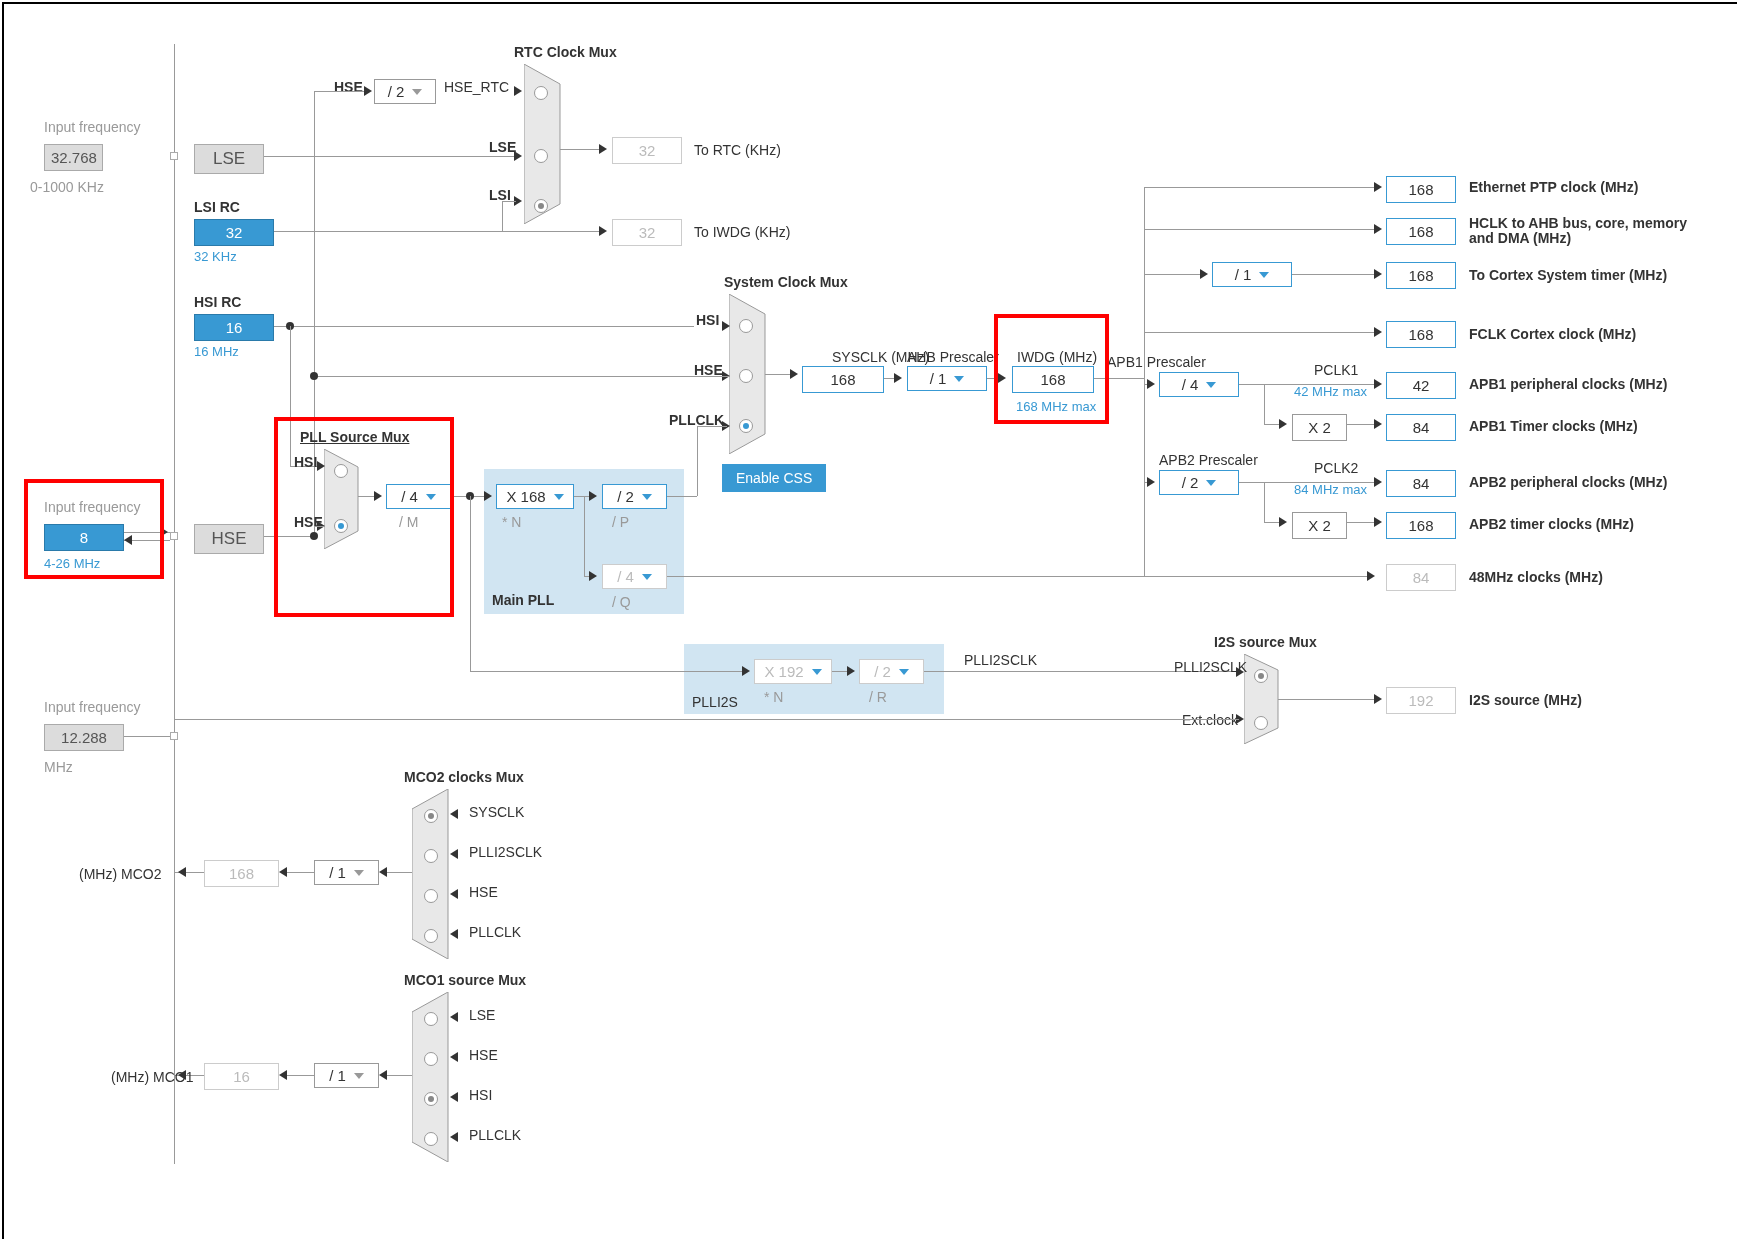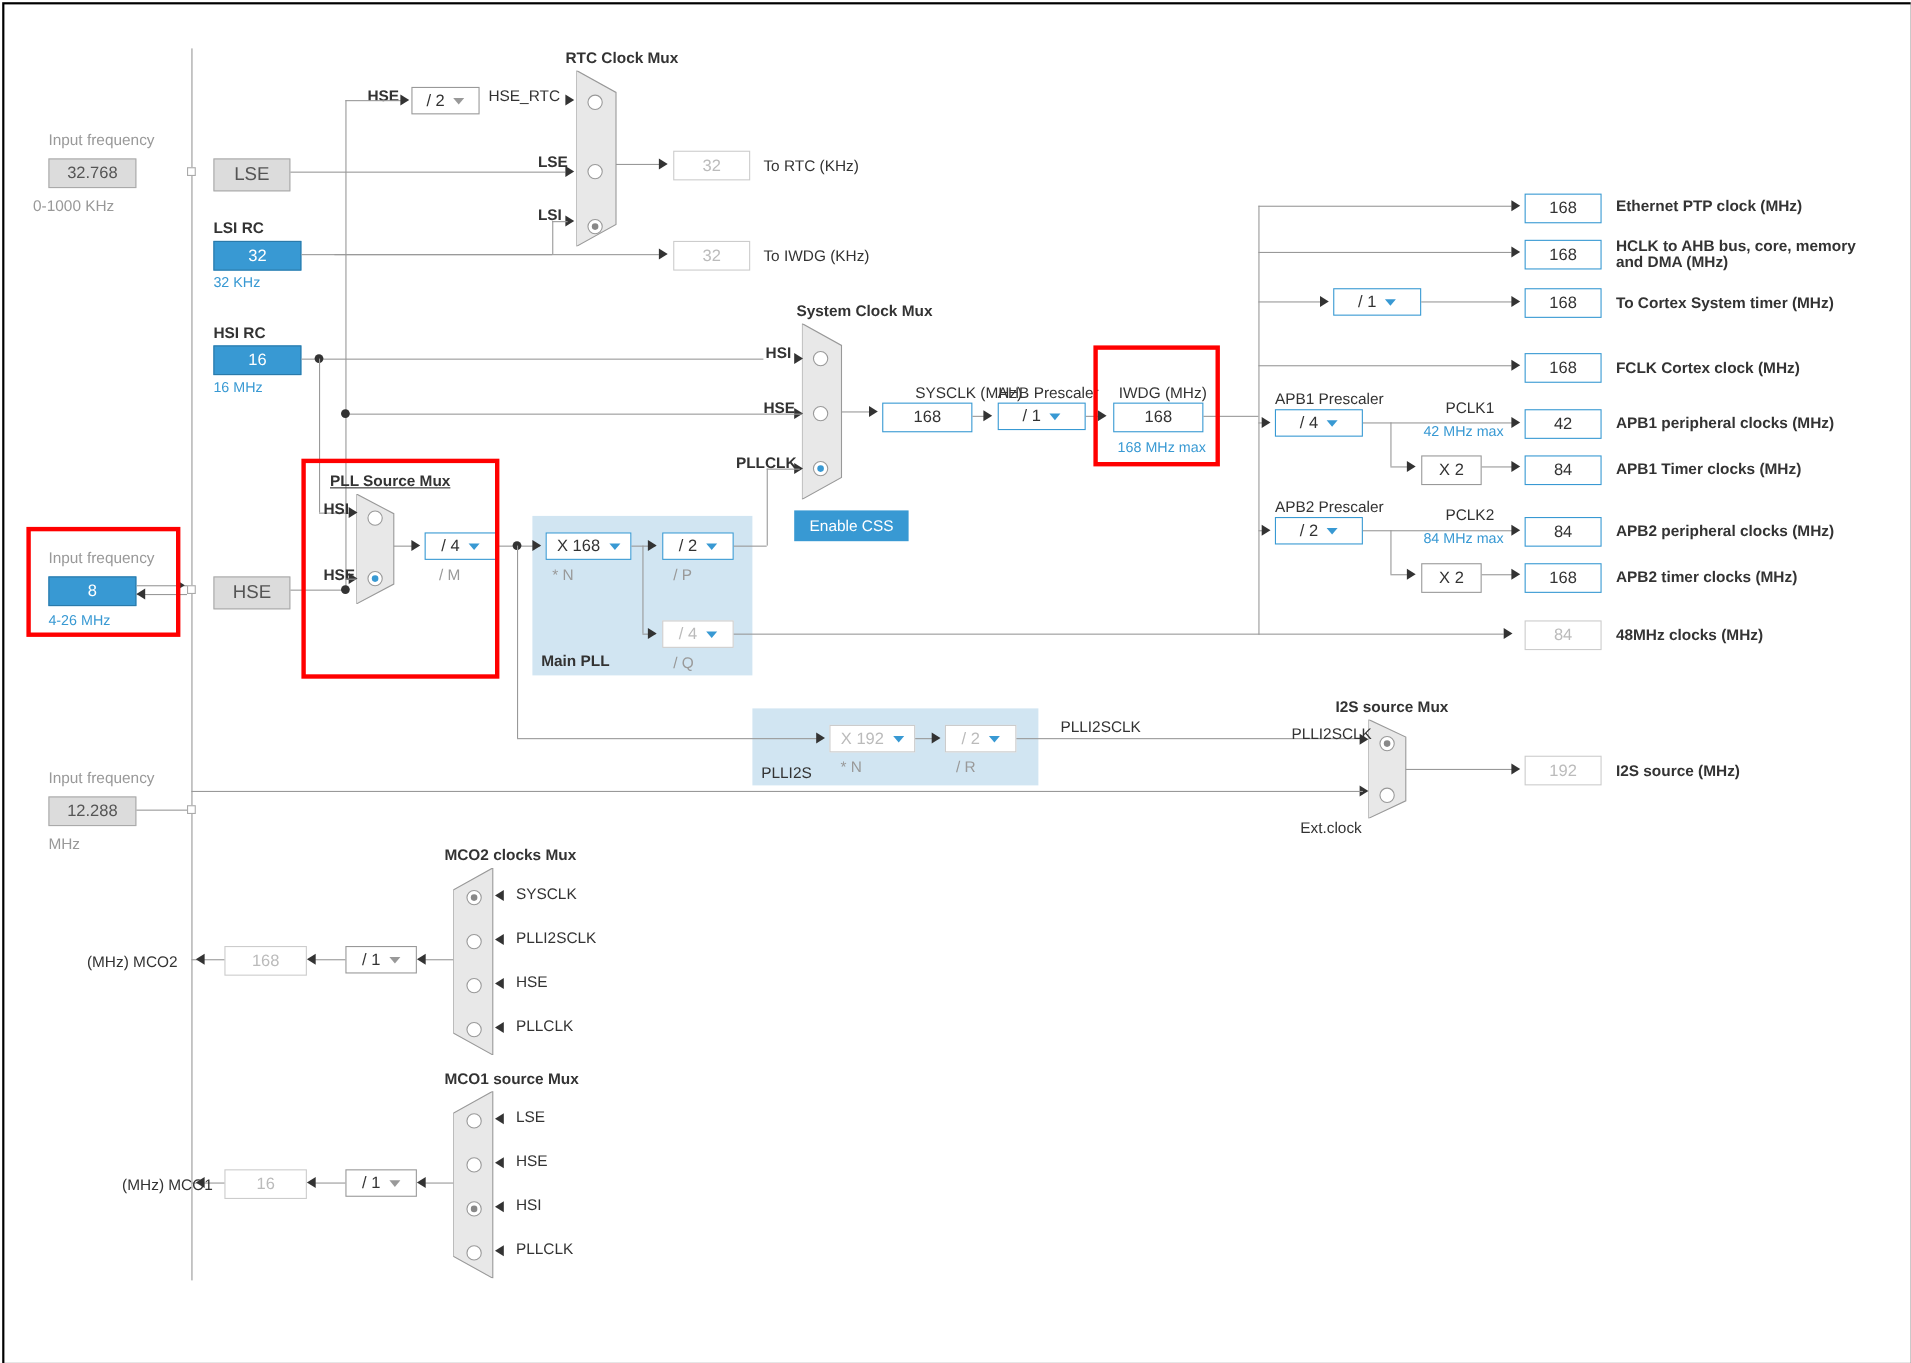--- a/index.html
+++ b/index.html
@@ -167,21 +167,21 @@
   }
 </style>
 </head>
 <body>
 
 <div class="canvas">
 
 <div class="line-v" style="left:170px; top:40px; height:1120px;"></div>
 
 <div class="label label-gray" style="left:40px; top:115px;">Input frequency</div>
-<div class="box box-filled-gray" style="left:40px; top:140px; width:80px;">32.768</div>
+<div class="box box-filled-gray" style="left:40px; top:140px; width:59px;">32.768</div>
 <div class="label label-gray" style="left:26px; top:175px;">0-1000 KHz</div>
 <div class="node-sq" style="left:166px; top:148px;"></div>
 <div class="box box-filled-gray" style="left:190px; top:140px; width:70px; font-size:17px;">LSE</div>
 <div class="line-h" style="left:260px; top:152px; width:250px;"></div>
 <div class="arrow-r" style="left:510px; top:147px;"></div>
 
 <div class="label" style="left:190px; top:195px; font-weight:bold;">LSI RC</div>
 <div class="box box-filled-blue" style="left:190px; top:215px; width:80px;">32</div>
 <div class="label label-blue-sub" style="left:190px; top:245px;">32 KHz</div>
 <div class="line-h" style="left:270px; top:227px; width:228px;"></div>
@@ -390,21 +390,21 @@
 <div class="line-h" style="left:1288px; top:270px; width:85px;"></div>
 <div class="arrow-r" style="left:1370px; top:265px;"></div>
 <div class="box box-blue" style="left:1382px; top:258px; width:70px;">168</div>
 <div class="label" style="left:1465px; top:263px; font-weight:bold;">To Cortex System timer (MHz)</div>
 
 <div class="line-h" style="left:1140px; top:328px; width:230px;"></div>
 <div class="arrow-r" style="left:1370px; top:323px;"></div>
 <div class="box box-blue" style="left:1382px; top:317px; width:70px;">168</div>
 <div class="label" style="left:1465px; top:322px; font-weight:bold;">FCLK Cortex clock (MHz)</div>
 
-<div class="label" style="left:1155px; top:350px;">APB1 Prescaler</div>
+<div class="label" style="left:1103px; top:350px;">APB1 Prescaler</div>
 <div class="line-h" style="left:1140px; top:380px; width:8px;"></div>
 <div class="arrow-r" style="left:1143px; top:375px;"></div>
 <div class="dropdown" style="left:1155px; top:368px; width:80px;">
       <span>/ 4</span>
       <span class="chev"></span>
     </div>
 <div class="line-h" style="left:1235px; top:380px; width:138px;"></div>
 <div class="label" style="left:1310px; top:358px;">PCLK1</div>
 <div class="label label-blue-sub" style="left:1290px; top:380px;">42 MHz max</div>
 <div class="arrow-r" style="left:1370px; top:375px;"></div>
@@ -448,21 +448,21 @@
 
 <div class="label" style="left:1210px; top:630px; font-weight:bold;">I2S source Mux</div>
 <div class="mux" style="left:1240px; top:650px;">
   <svg width="44" height="90">
         <polygon points="0,0 34,16 34,74 0,90" fill="#e8e8e8" stroke="#999"></polygon>
       </svg>
 </div>
 <div class="radio-dot selected-gray" style="left:1250px; top:665px;"></div>
 <div class="radio-dot" style="left:1250px; top:712px;"></div>
 <div class="label" style="left:1170px; top:655px;">PLLI2SCLK</div>
-<div class="label" style="left:1178px; top:708px;margin-top:32px;">Ext.clock</div>
+<div class="label" style="left:1178px; top:708px;">Ext.clock</div>
 <div class="arrow-r" style="left:1232px; top:663px;"></div>
 <div class="arrow-r" style="left:1232px; top:710px;"></div>
 
 <div class="line-h" style="left:1274px; top:695px; width:100px;"></div>
 <div class="arrow-r" style="left:1370px; top:690px;"></div>
 <div class="box box-disabled" style="left:1382px; top:683px; width:70px;">192</div>
 <div class="label" style="left:1465px; top:688px; font-weight:bold;">I2S source (MHz)</div>
 
 <div class="line-h" style="left:170px; top:715px; width:1065px;"></div>
 

